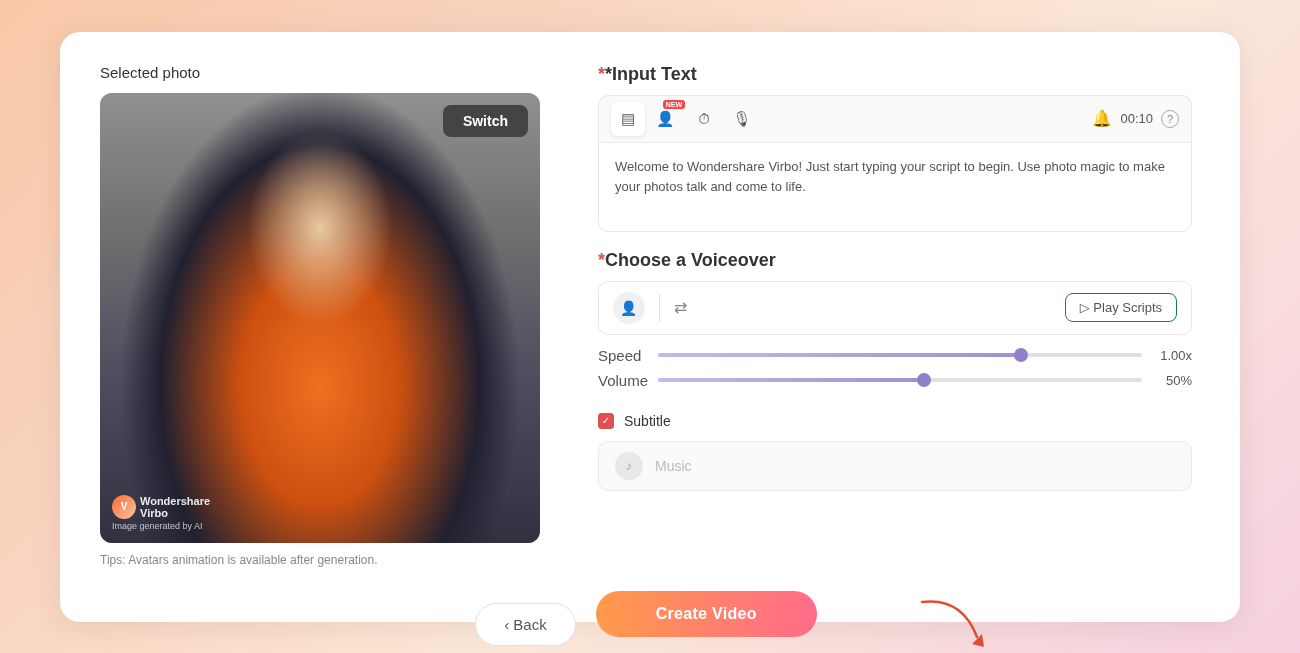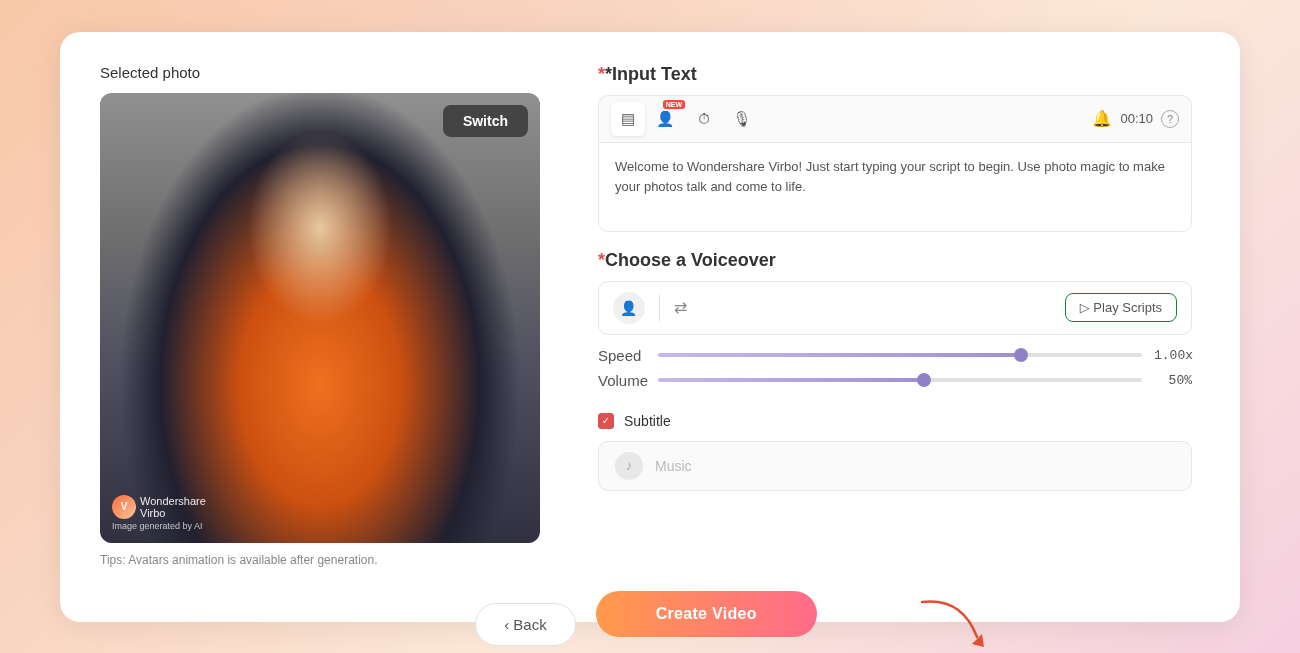--- a/index.html
+++ b/index.html
@@ -91,21 +91,21 @@
       display: flex;
       align-items: center;
       justify-content: center;
       font-size: 10px;
       color: white;
       font-weight: bold;
     }
     .watermark-text {
       color: rgba(255,255,255,0.9);
       font-size: 11px;
-      font-weight: 400;
+      font-weight: 700;
     }
     .watermark-sub {
       color: rgba(255,255,255,0.7);
       font-size: 9px;
       margin-top: 2px;
     }
     .tips-text {
       font-size: 12px;
       color: #888;
       margin-top: 10px;
@@ -280,21 +280,20 @@
       position: absolute;
       top: 50%;
       transform: translateY(-50%);
     }
     .slider-value {
       font-size: 13px;
       color: #555;
       width: 38px;
       text-align: right;
       flex-shrink: 0;
-      font-family: Liberation Mono, monospace;
     }
 
     
     .check-row {
       display: flex;
       align-items: center;
       gap: 10px;
       margin-bottom: 8px;
     }
     .check-box {

